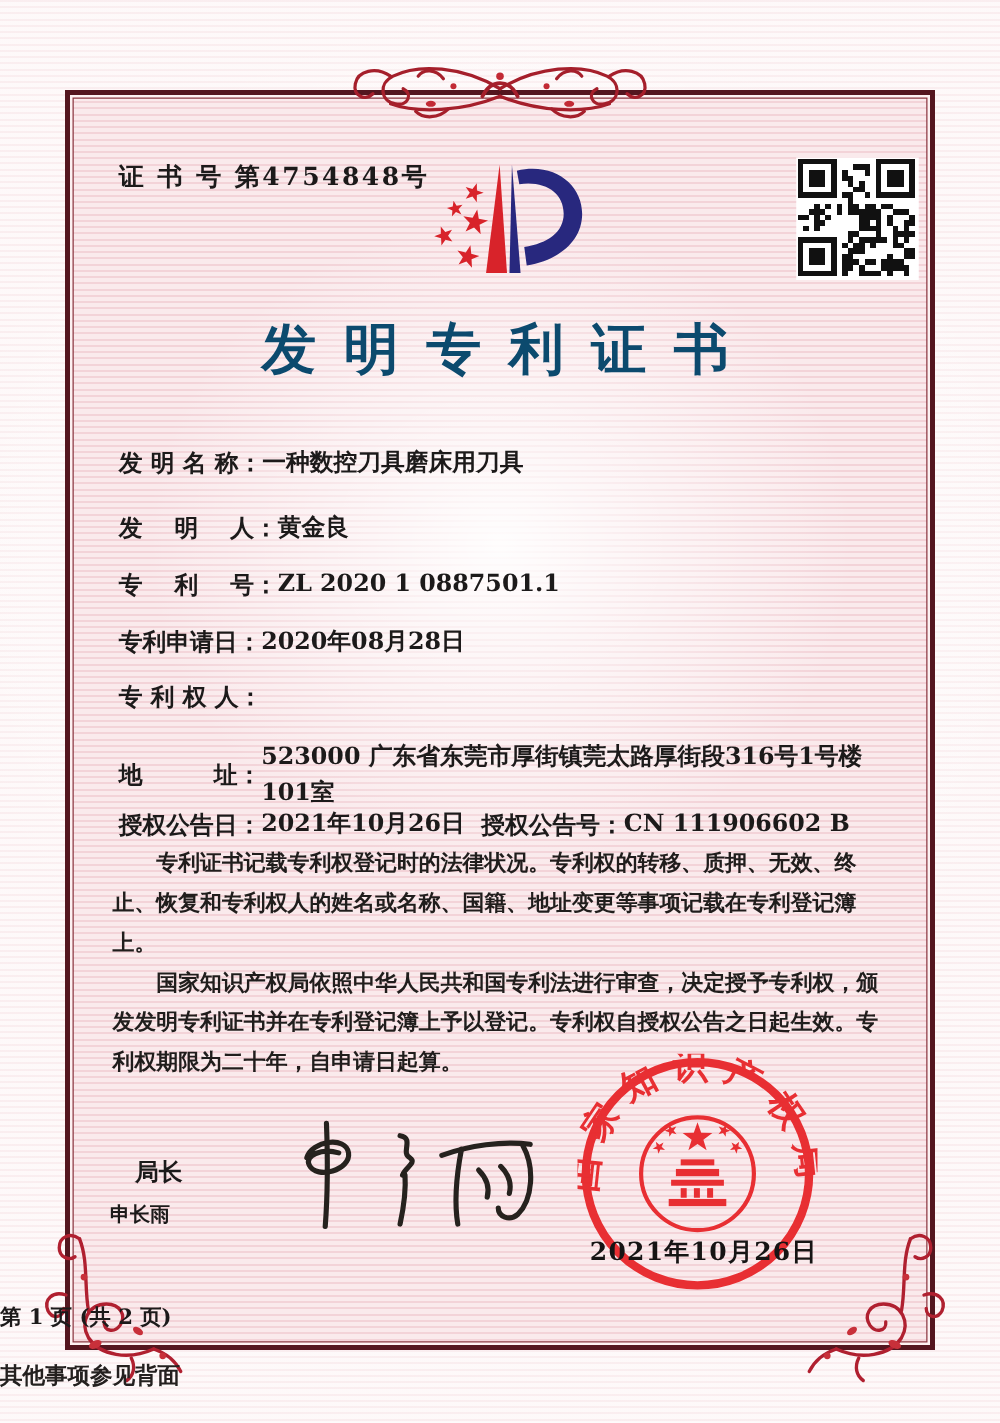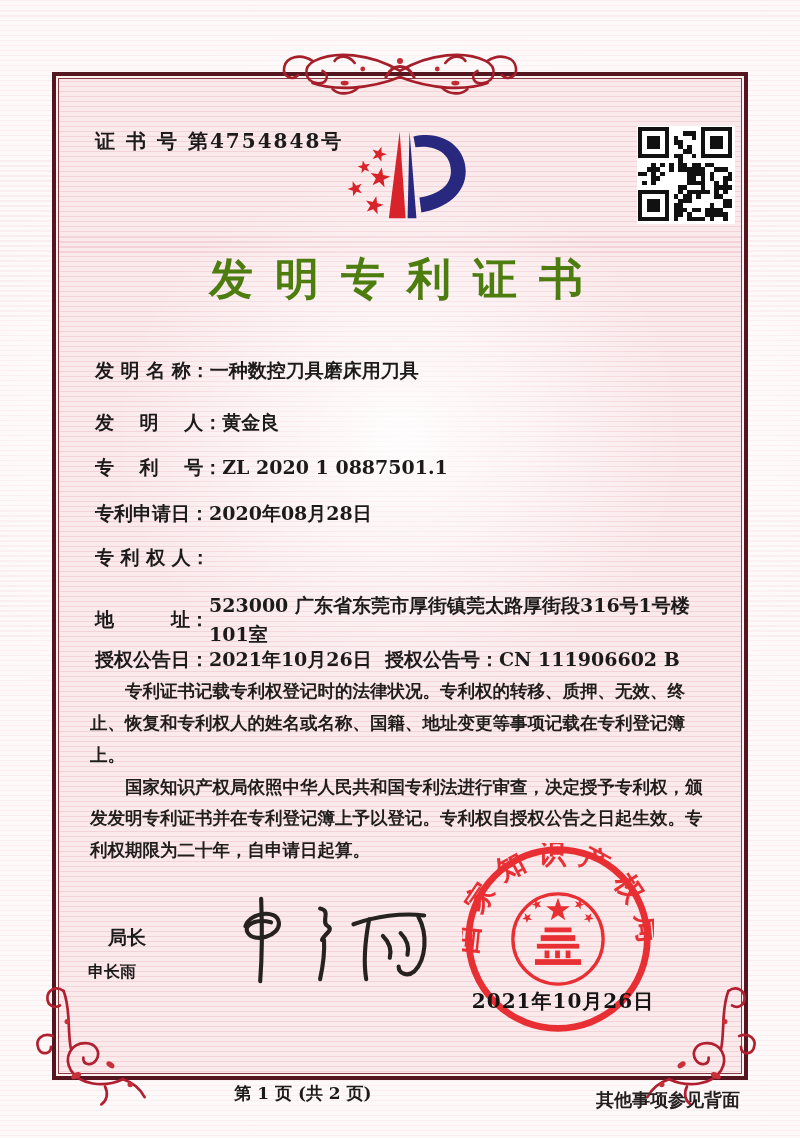--- a/index.html
+++ b/index.html
@@ -21,35 +21,35 @@
     box-shadow: inset 0 0 0 2px #fdf1f2, inset 0 0 0 3px #8c3842;
     background:
       radial-gradient(ellipse 55% 35% at 50% 36%, rgba(255,255,255,.92), rgba(255,255,255,0) 75%),
       repeating-linear-gradient(180deg, #f3d3d8 0 1.5px, #faeaec 1.5px 5px);
   }
   .abs{position:absolute;}
   .cert-number{left:95px;top:128px;font-size:20px;font-weight:bold;letter-spacing:2px;white-space:pre;}
   .logo{left:330px;top:102px;width:165px;height:138px;}
   .qr{left:637px;top:126px;width:96px;height:96px;background:#fff;padding:1px;}
   .title{left:0;top:250px;width:792px;text-align:center;font-size:44px;font-weight:bold;
-         letter-spacing:22px;text-indent:22px;color:#4d7c0f;font-family:Liberation Serif, serif;}
+         letter-spacing:22px;text-indent:22px;color:#0c4a6e;font-family:Liberation Serif, serif;}
   .row{left:95px;font-size:19px;font-weight:bold;display:flex;align-items:center;}
   .flabel{white-space:pre;display:inline-block;flex:none;}
   .fvalue{display:inline-block;max-width:520px;line-height:1.55;}
   .paras{left:90px;top:676px;width:628px;font-size:17.5px;line-height:1.82;font-weight:600;
          color:#201d1c;}
   .paras p{margin:0;text-indent:2em;}
   .official-title{left:88px;top:925px;font-size:19px;font-weight:600;margin-left:20px;}
   .official-name{left:88px;top:962px;font-size:16px;font-weight:600;}
   .signature{left:205px;top:885px;width:238px;height:108px;}
   .seal{left:462px;top:843px;width:192px;height:192px;opacity:.95;}
   .seal-date{left:468px;top:988px;width:190px;text-align:center;font-size:20px;font-weight:bold;
              letter-spacing:1px;color:#161414;}
-  .page-num{left:0;top:1042px;width:606px;text-align:center;font-size:17px;font-weight:600;margin-top:40px;}
-  .back-note{left:0;top:1088px;width:740px;text-align:right;font-size:18px;font-weight:600;
+  .page-num{left:0;top:1042px;width:606px;font-size:17px;font-weight:600;}
+  .back-note{left:0;top:1088px;width:740px;text-align:left;font-size:18px;font-weight:600;
              color:#24201f;}
   .ornament-top{left:244px;top:42px;width:312px;height:62px;}
   .ornament-bl{left:18px;top:982px;width:138px;height:126px;}
   .ornament-br{left:636px;top:982px;width:138px;height:126px;transform:scaleX(-1);}
 </style>
 </head>
 <body>
 
 <div class="paper-tint"></div>
 

